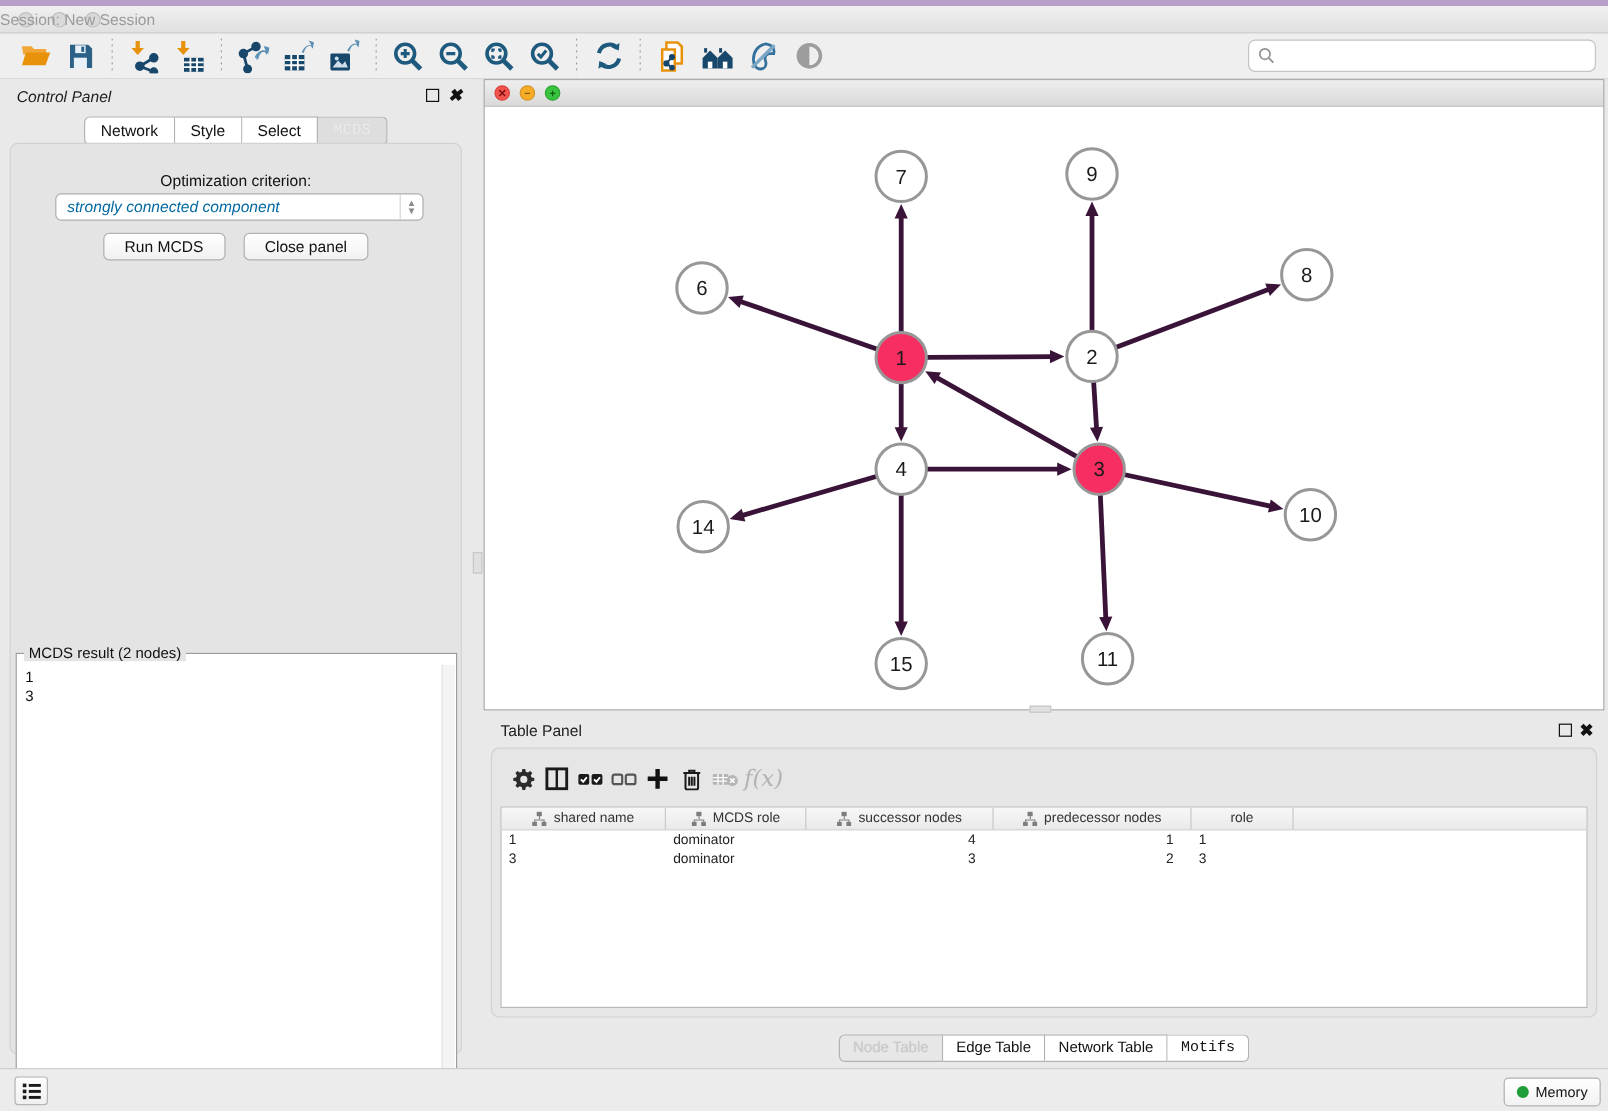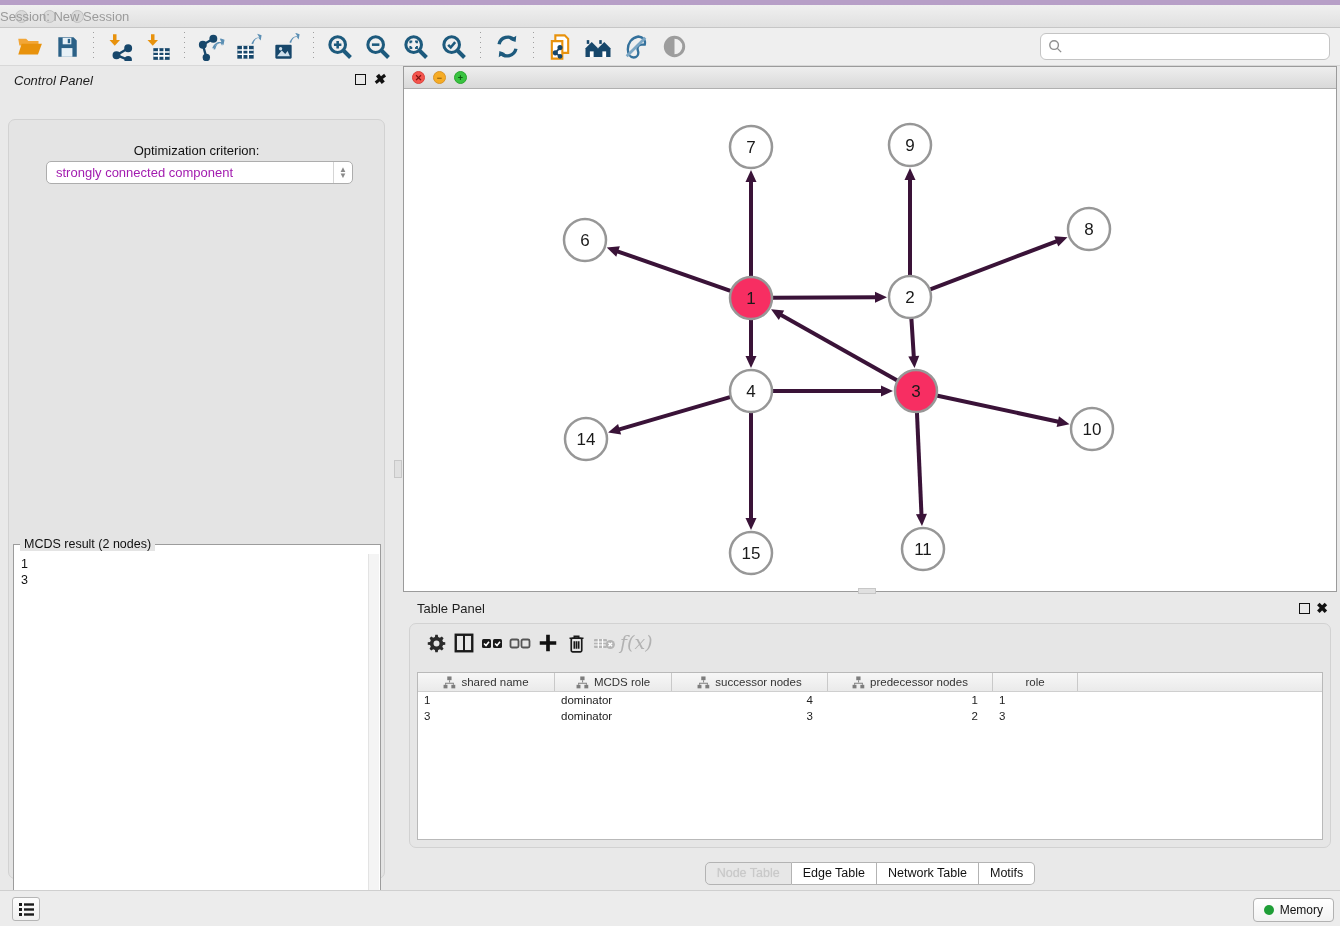--- a/index.html
+++ b/index.html
@@ -21,27 +21,27 @@
   .control-panel { position:absolute; left:0; top:66px; width:393px; height:824px; background:#e9e9e9; }
   .panel-head { position:relative; height:30px;font-style:italic; }
   .panel-title { position:absolute; left:14px; top:7px; font-size:13px; color:#1e1e1e; }
   .float-btn { position:absolute; top:8px; width:11px; height:11px; border:1.5px solid #111; }
   .close-btn { position:absolute; top:5px; font-size:14px; font-weight:bold; color:#111; line-height:16px; }
   .cp-float { right:27px; } .cp-close { right:8px; }
 
   .tabs-row { position:absolute; top:31px; left:0; width:100%; display:flex; justify-content:center; }
   .seg-tab { font-size:13px; padding:3px 13px 4px; background:#fff; border:1px solid #b3b3b3; border-left:none; color:#111; }
   .seg-tab:first-child { border-left:1px solid #b3b3b3; border-radius:5px 0 0 5px; }
-  .seg-tab:last-child { border-radius:0 5px 5px 0; }
+  .seg-tab:last-child { border-radius:0 5px 5px 0;font-family:Liberation Mono, monospace; }
   .seg-tab.sel { background:#dedede; color:#ececec; text-shadow:0 0 1px #d0d0d0; }
 
   .cp-body { position:absolute; left:8px; top:53px; width:377px; height:760px; background:#e4e4e4; border:1px solid #d2d2d2; border-radius:7px; }
   .opt-label { position:absolute; top:23px; width:100%; text-align:center; font-size:13px; color:#111; }
   .dropdown { position:absolute; left:37px; top:41px; width:307px; height:23px; background:#fff; border:1px solid #adadad; border-radius:5px; display:flex; align-items:center; }
-  .dropdown-text { flex:1; font-size:13px; padding-left:9px; color:#a21caf; }
+  .dropdown-text { flex:1; font-size:13px; padding-left:9px; color:#0369a1;font-style:italic; }
   .stepper { width:19px; height:100%; border-left:1px solid #d5d5d5; display:flex; flex-direction:column; align-items:center; justify-content:center; color:#8a8a8a; font-size:8px; line-height:6px; }
   .btn-row { position:absolute; top:74px; width:100%; display:flex; justify-content:center; gap:15px; }
   .aqua-btn { height:23px; padding:0 17px; background:linear-gradient(#ffffff,#f1f1f1); border:1px solid #b2b2b2; border-radius:5px; font-size:13px; color:#111; display:flex; align-items:center; }
 
   .result-box { position:absolute; left:4px; top:424px; width:368px; height:380px; border:1px solid #9c9c9c; background:#fff; }
   .result-legend { position:absolute; left:6px; top:-8px; background:#e4e4e4; padding:0 4px; font-size:12.5px; color:#111; }
   .result-area { position:absolute; inset:9px 1px 1px 1px; background:#fff; font-size:12.5px; color:#111; line-height:16px; padding:2px 6px; }
   .result-scroll { position:absolute; right:1px; top:9px; bottom:1px; width:11px; background:#f4f4f4; border-left:1px solid #e3e3e3; }
 
   
@@ -56,21 +56,21 @@
 
   .split-grip-v { position:absolute; left:394px; top:460px; width:8px; height:18px; background:#e0e0e0; border:1px solid #c7c7c7; }
   .split-grip-h { position:absolute; left:858px; top:588px; width:18px; height:6px; background:#e0e0e0; border:1px solid #c7c7c7; }
 
   
   .table-panel { position:absolute; left:403px; top:595px; width:934px; height:293px; background:#e9e9e9; }
   .tp-head { position:relative; height:27px; }
   .tp-title { position:absolute; left:14px; top:6px; font-size:13px; color:#1e1e1e; }
   .tp-float { right:27px; } .tp-close { right:9px; }
   .tp-body { position:absolute; left:6px; top:28px; width:922px; height:225px; background:#e6e6e6; border:1px solid #d2d2d2; border-radius:7px; }
-  .tp-toolbar { position:absolute; left:14px; top:7px; height:36px; display:flex; align-items:flex-start; gap:4px; }
+  .tp-toolbar { position:absolute; left:14px; top:7px; height:36px; display:flex; align-items:center; gap:4px; }
   .tp-ico { width:24px; height:24px; display:flex; align-items:center; justify-content:center; }
   .fx-glyph { font-family:"DejaVu Serif", serif; font-style:italic; font-size:19px; color:#b2b2b2; }
 
   .table-wrap { position:absolute; left:7px; right:7px; top:48px; bottom:7px; background:#fff; border:1px solid #b9b9b9; overflow:hidden; }
   .thead { display:flex; height:19px; background:linear-gradient(#f7f7f7,#eaeaea); border-bottom:1px solid #cfcfcf; }
   .th { display:flex; align-items:center; justify-content:center; gap:5px; font-size:11.5px; color:#333; border-right:1px solid #c9c9c9; }
   .trow { display:flex; height:16px; font-size:11.5px; color:#222; align-items:center; }
   .td { padding:0 6px; }
   .td.num { text-align:right; padding-right:15px; }
 
@@ -250,28 +250,38 @@
     <input class="search-input" placeholder="" style="">
   </div>
 </div>
 
 <div class="control-panel">
   <div class="panel-head">
     <span class="panel-title">Control Panel</span>
     <span class="float-btn cp-float"></span>
     <span class="close-btn cp-close">✖</span>
   </div>
+  <div class="tabs-row">
+    <span class="seg-tab">Network</span>
+    <span class="seg-tab">Style</span>
+    <span class="seg-tab">Select</span>
+    <span class="seg-tab sel">MCDS</span>
+  </div>
   <div class="cp-body">
     <div class="opt-label">Optimization criterion:</div>
     <div class="dropdown">
       <span class="dropdown-text">strongly connected component</span>
       <span class="stepper">
           <span>▲</span>
           <span>▼</span>
         </span>
+    </div>
+    <div class="btn-row">
+      <span class="aqua-btn">Run MCDS</span>
+      <span class="aqua-btn">Close panel</span>
     </div>
     <div class="result-box">
       <span class="result-legend">MCDS result (2 nodes)</span>
       <div class="result-area">
         <div>1</div>
         <div>3</div>
       </div>
       <div class="result-scroll"></div>
     </div>
   </div>

